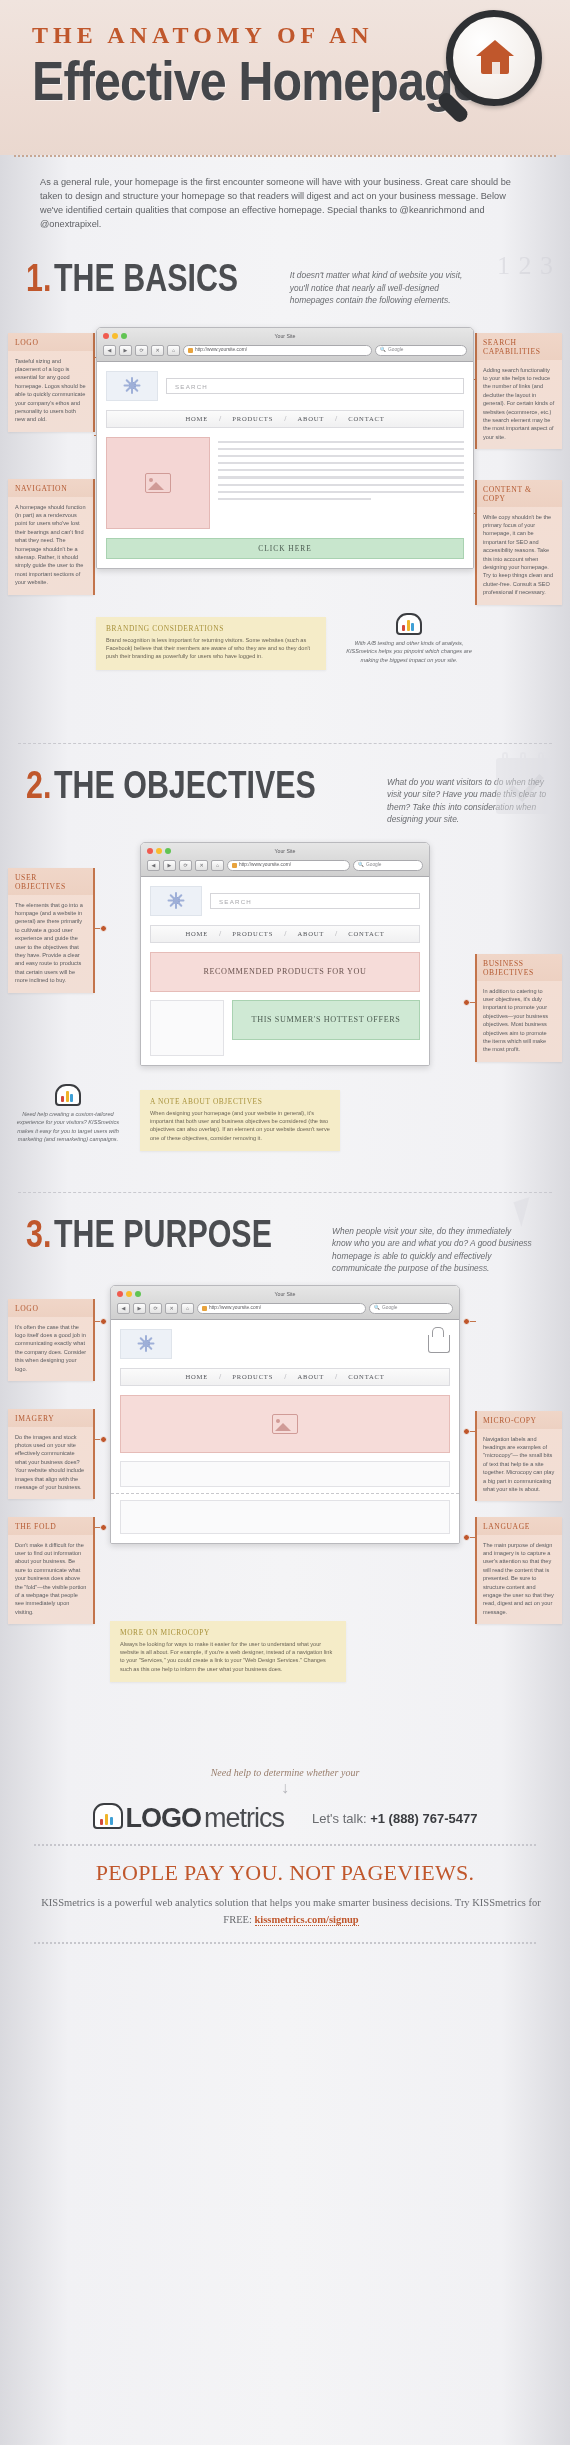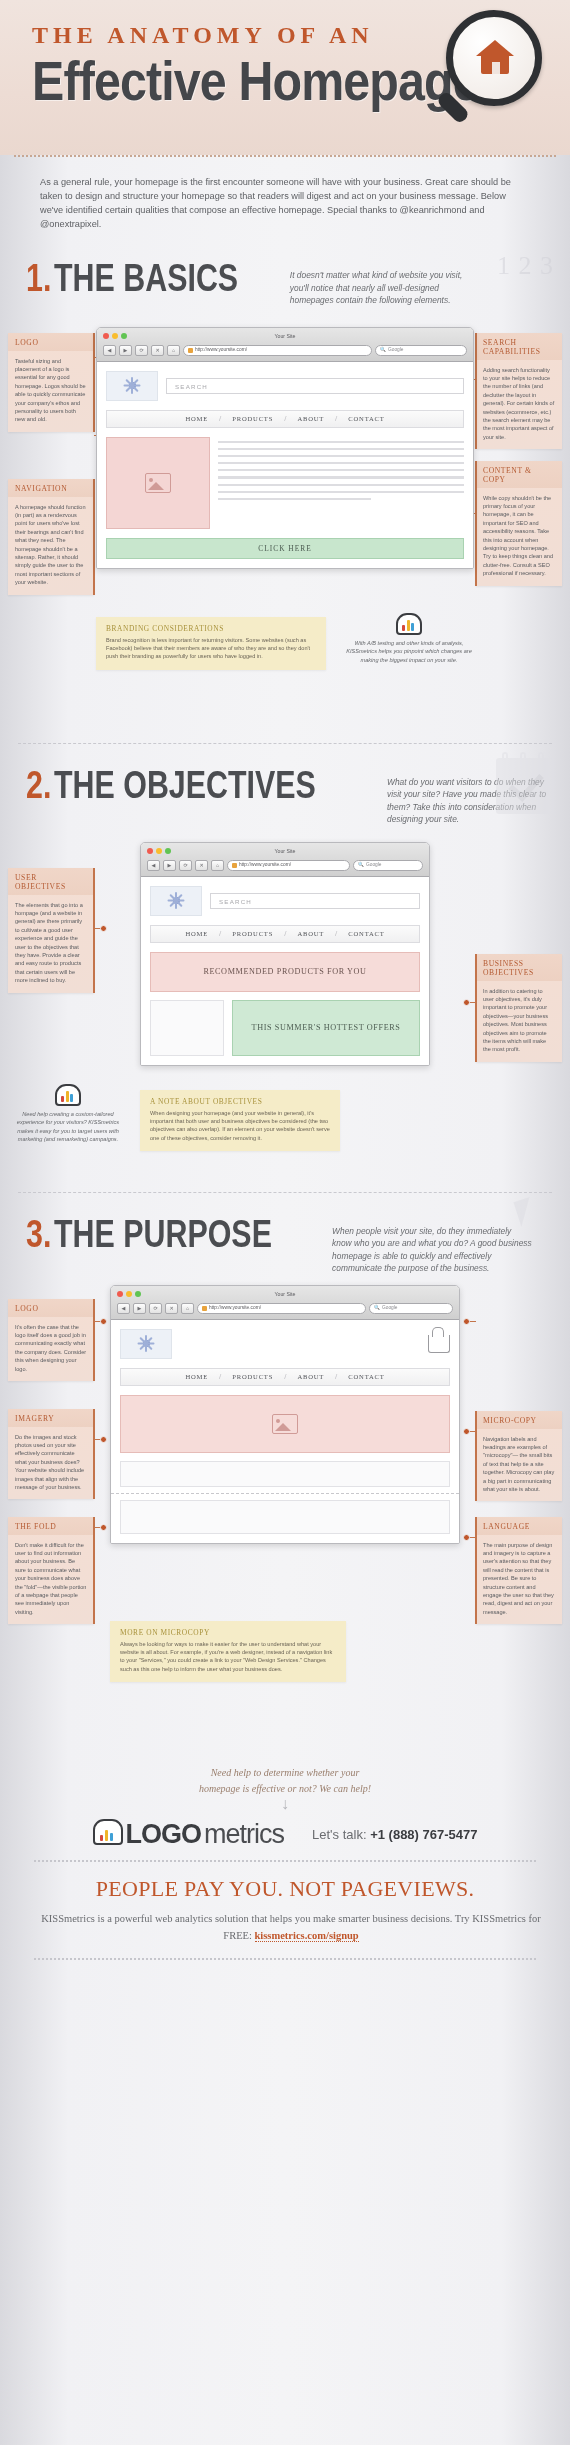--- a/index.html
+++ b/index.html
@@ -627,21 +627,21 @@
     <div class="connector-dot" style="left:100px; top:119px;"></div>
 
     <div class="card" style="right:8px; top:20px;">
       <div class="card-edge-r"></div>
       <div class="card-head">SEARCH CAPABILITIES</div>
       <div class="card-body">Adding search functionality to your site helps to reduce the number of links (and declutter the layout in general). For certain kinds of websites (ecommerce, etc.) the search element may be the most important aspect of your site.</div>
     </div>
     <div class="connector" style="right:94px; top:66px; width:10px;"></div>
     <div class="connector-dot" style="right:100px; top:63px;"></div>
 
-    <div class="card" style="right:8px; top:148px;">
+    <div class="card" style="right:8px; top:167px;">
       <div class="card-edge-r"></div>
       <div class="card-head">CONTENT &amp; COPY</div>
       <div class="card-body">While copy shouldn't be the primary focus of your homepage, it can be important for SEO and accessibility reasons. Take this into account when designing your homepage. Try to keep things clean and clutter-free. Consult a SEO professional if necessary.</div>
     </div>
     <div class="connector" style="right:94px; top:200px; width:10px;"></div>
     <div class="connector-dot" style="right:100px; top:197px;"></div>
 
     <div class="browser" style="top:14px;">
       <div class="browser-chrome">
         <div class="chrome-titlebar">
@@ -800,21 +800,21 @@
           <span class="nav-sep">/</span>
           <span class="nav-item">PRODUCTS</span>
           <span class="nav-sep">/</span>
           <span class="nav-item">ABOUT</span>
           <span class="nav-sep">/</span>
           <span class="nav-item">CONTACT</span>
         </div>
         <div class="panel-pink" style="margin-top:9px; height:40px; padding:0 24px;">RECOMMENDED PRODUCTS FOR YOU</div>
         <div style="display:flex; gap:8px; margin-top:8px;">
           <div class="panel-grey" style="width:74px; height:56px;"></div>
-          <div class="panel-green" style="flex:1; height:56px; padding:0 14px;">THIS SUMMER'S HOTTEST OFFERS</div>
+          <div class="panel-green" style="flex:1; height:40px; padding:0 14px;">THIS SUMMER'S HOTTEST OFFERS</div>
         </div>
       </div>
     </div>
 
     <div class="note" style="left:140px; top:258px; width:200px;">
       <div class="note-head">A NOTE ABOUT OBJECTIVES</div>
       <div class="note-body">When designing your homepage (and your website in general), it's important that both user and business objectives be considered (the two objectives can also overlap). If an element on your website doesn't serve one of these objectives, consider removing it.</div>
     </div>
 
     <div class="kiss-note" style="left:8px; top:252px; width:120px;">
@@ -942,21 +942,20 @@
     </div>
 
     <div class="note" style="left:110px; top:340px; width:236px;">
       <div class="note-head">MORE ON MICROCOPY</div>
       <div class="note-body">Always be looking for ways to make it easier for the user to understand what your website is all about. For example, if you're a web designer, instead of a navigation link to your "Services," you could create a link to your "Web Design Services." Changes such as this one help to inform the user what your business does.</div>
     </div>
   </div>
 
   <div style="padding-top:14px;">
     <div class="closing-script">Need help to determine whether your</div>
-    <div class="closing-script">homepage is effective or not? We can help!</div>
     <div class="arrow-down">↓</div>
 
     <div class="logo-row">
       <div class="kiss-logo">
         <span class="kiss-cloud kiss-cloud-lg">
           <span class="cloud-shape"></span>
           <span class="bar bar1" style="left:7px;"></span>
           <span class="bar bar2" style="left:12px;"></span>
           <span class="bar bar3" style="left:17px;"></span>
         </span>

